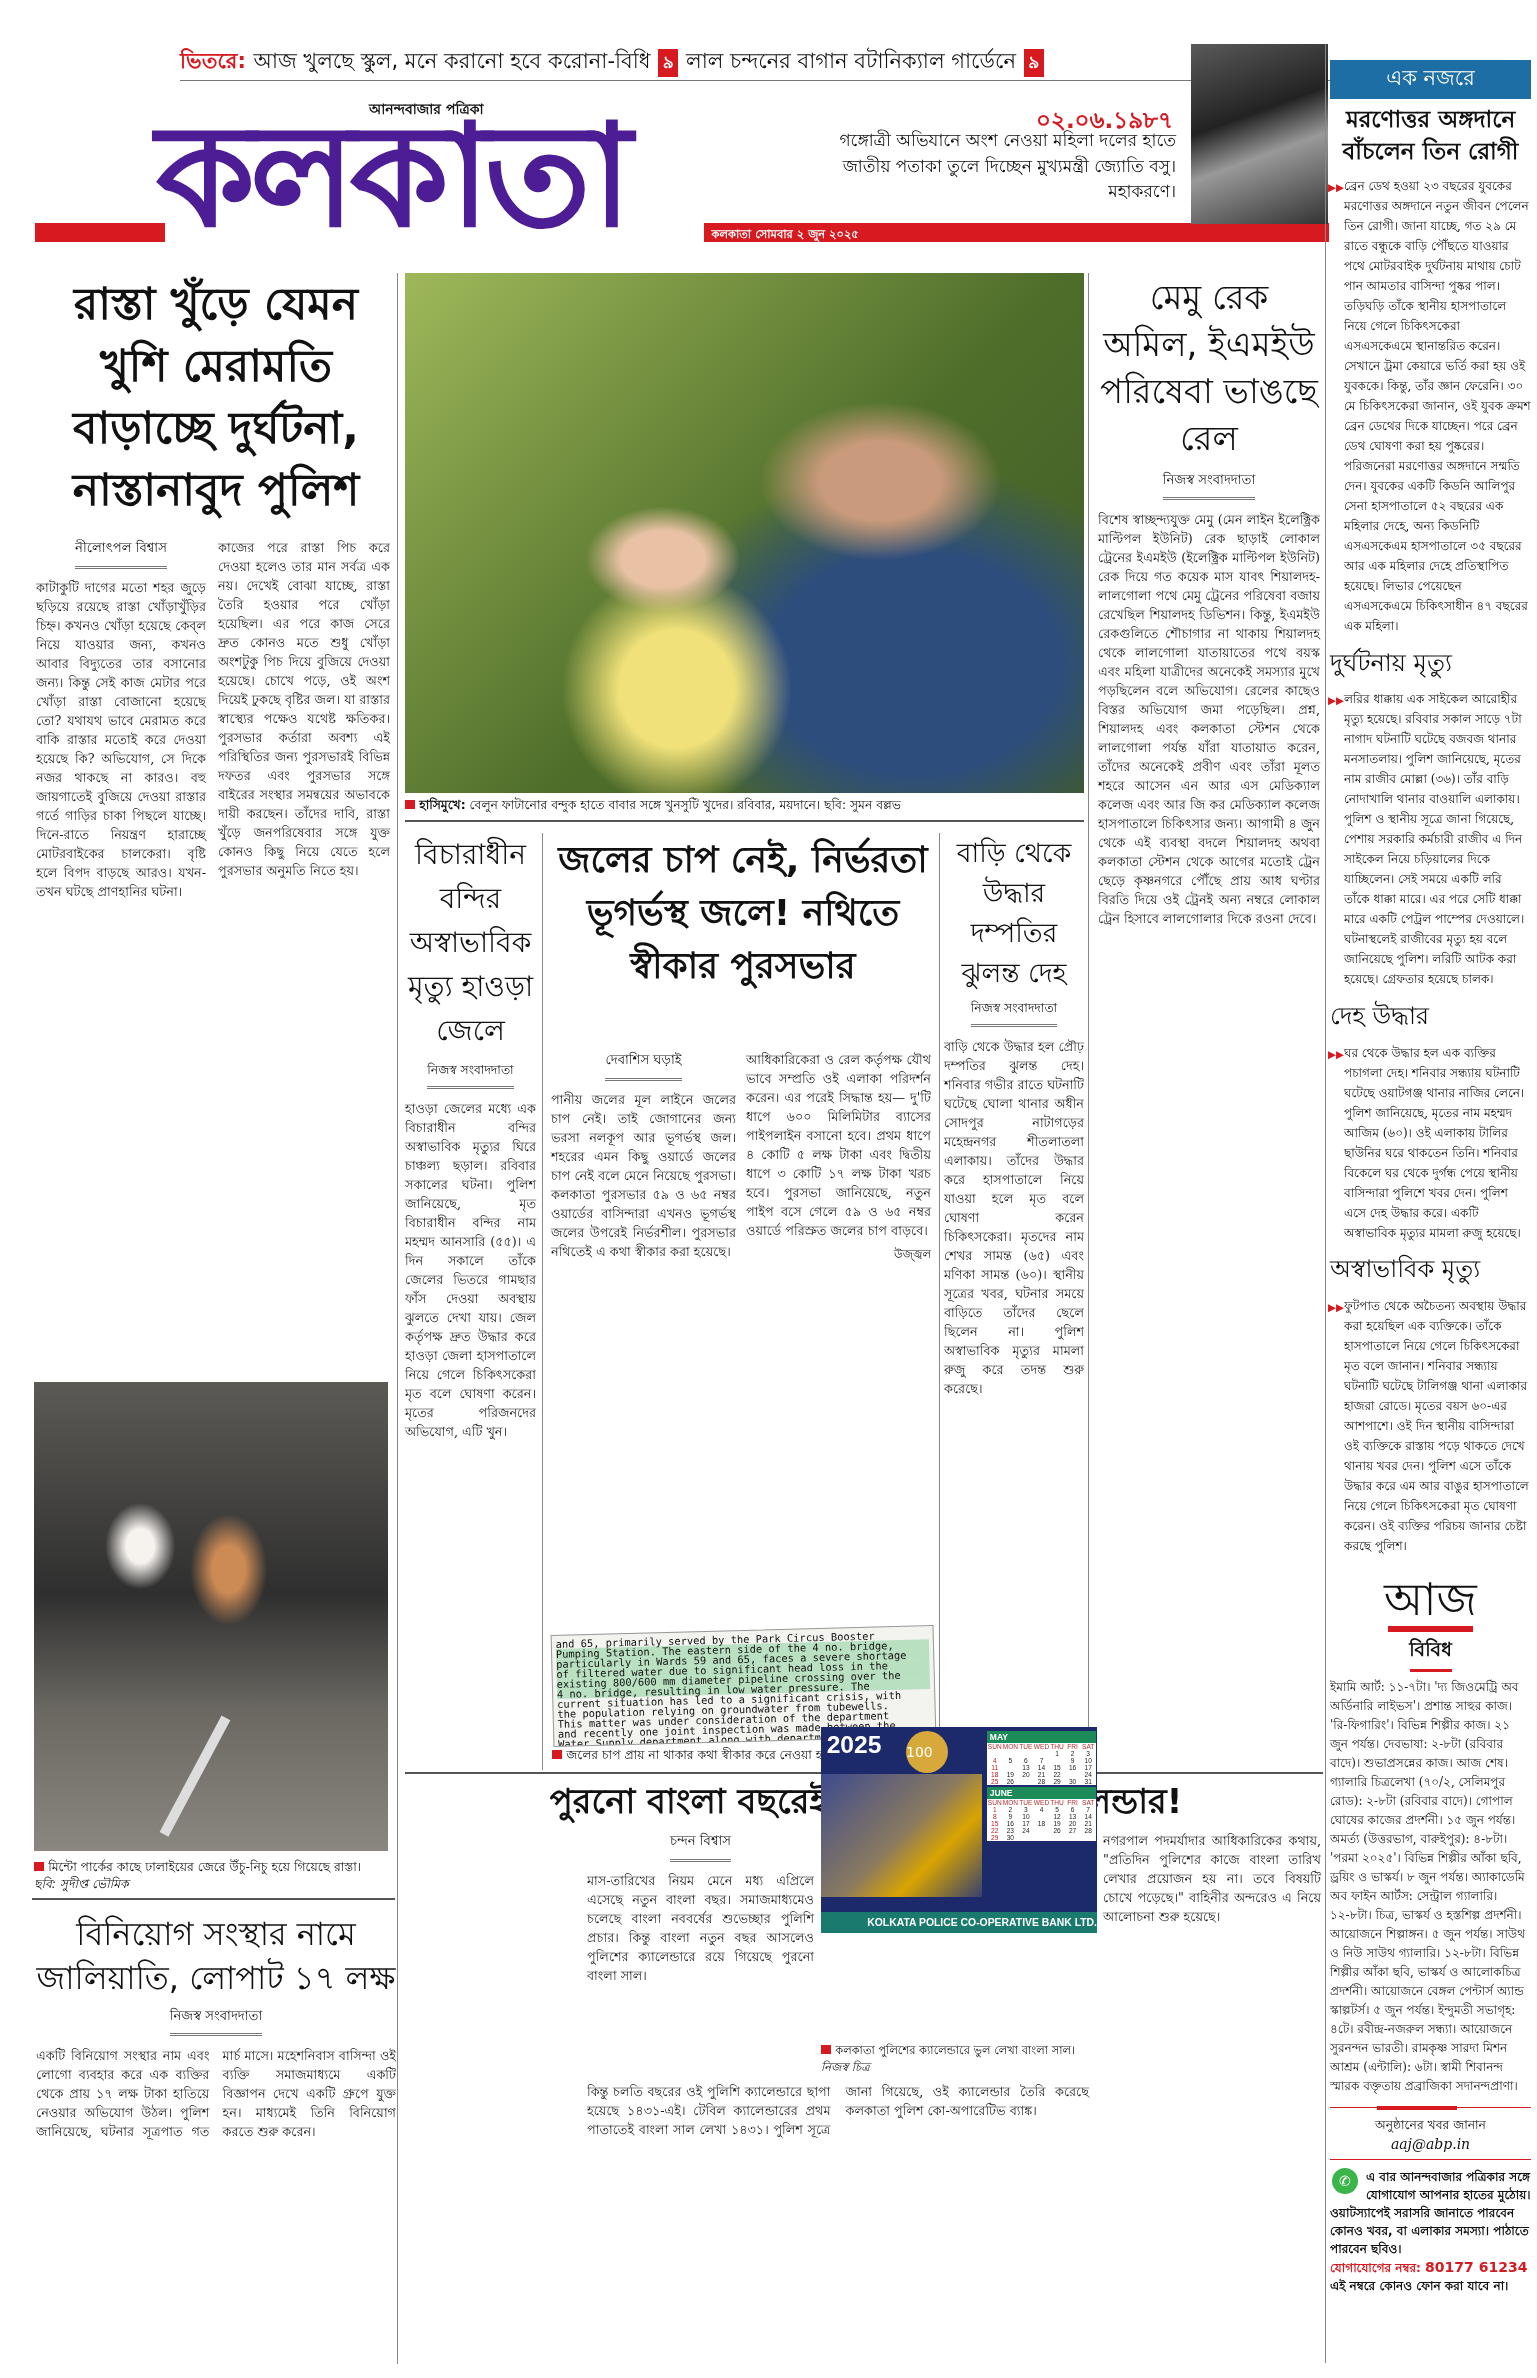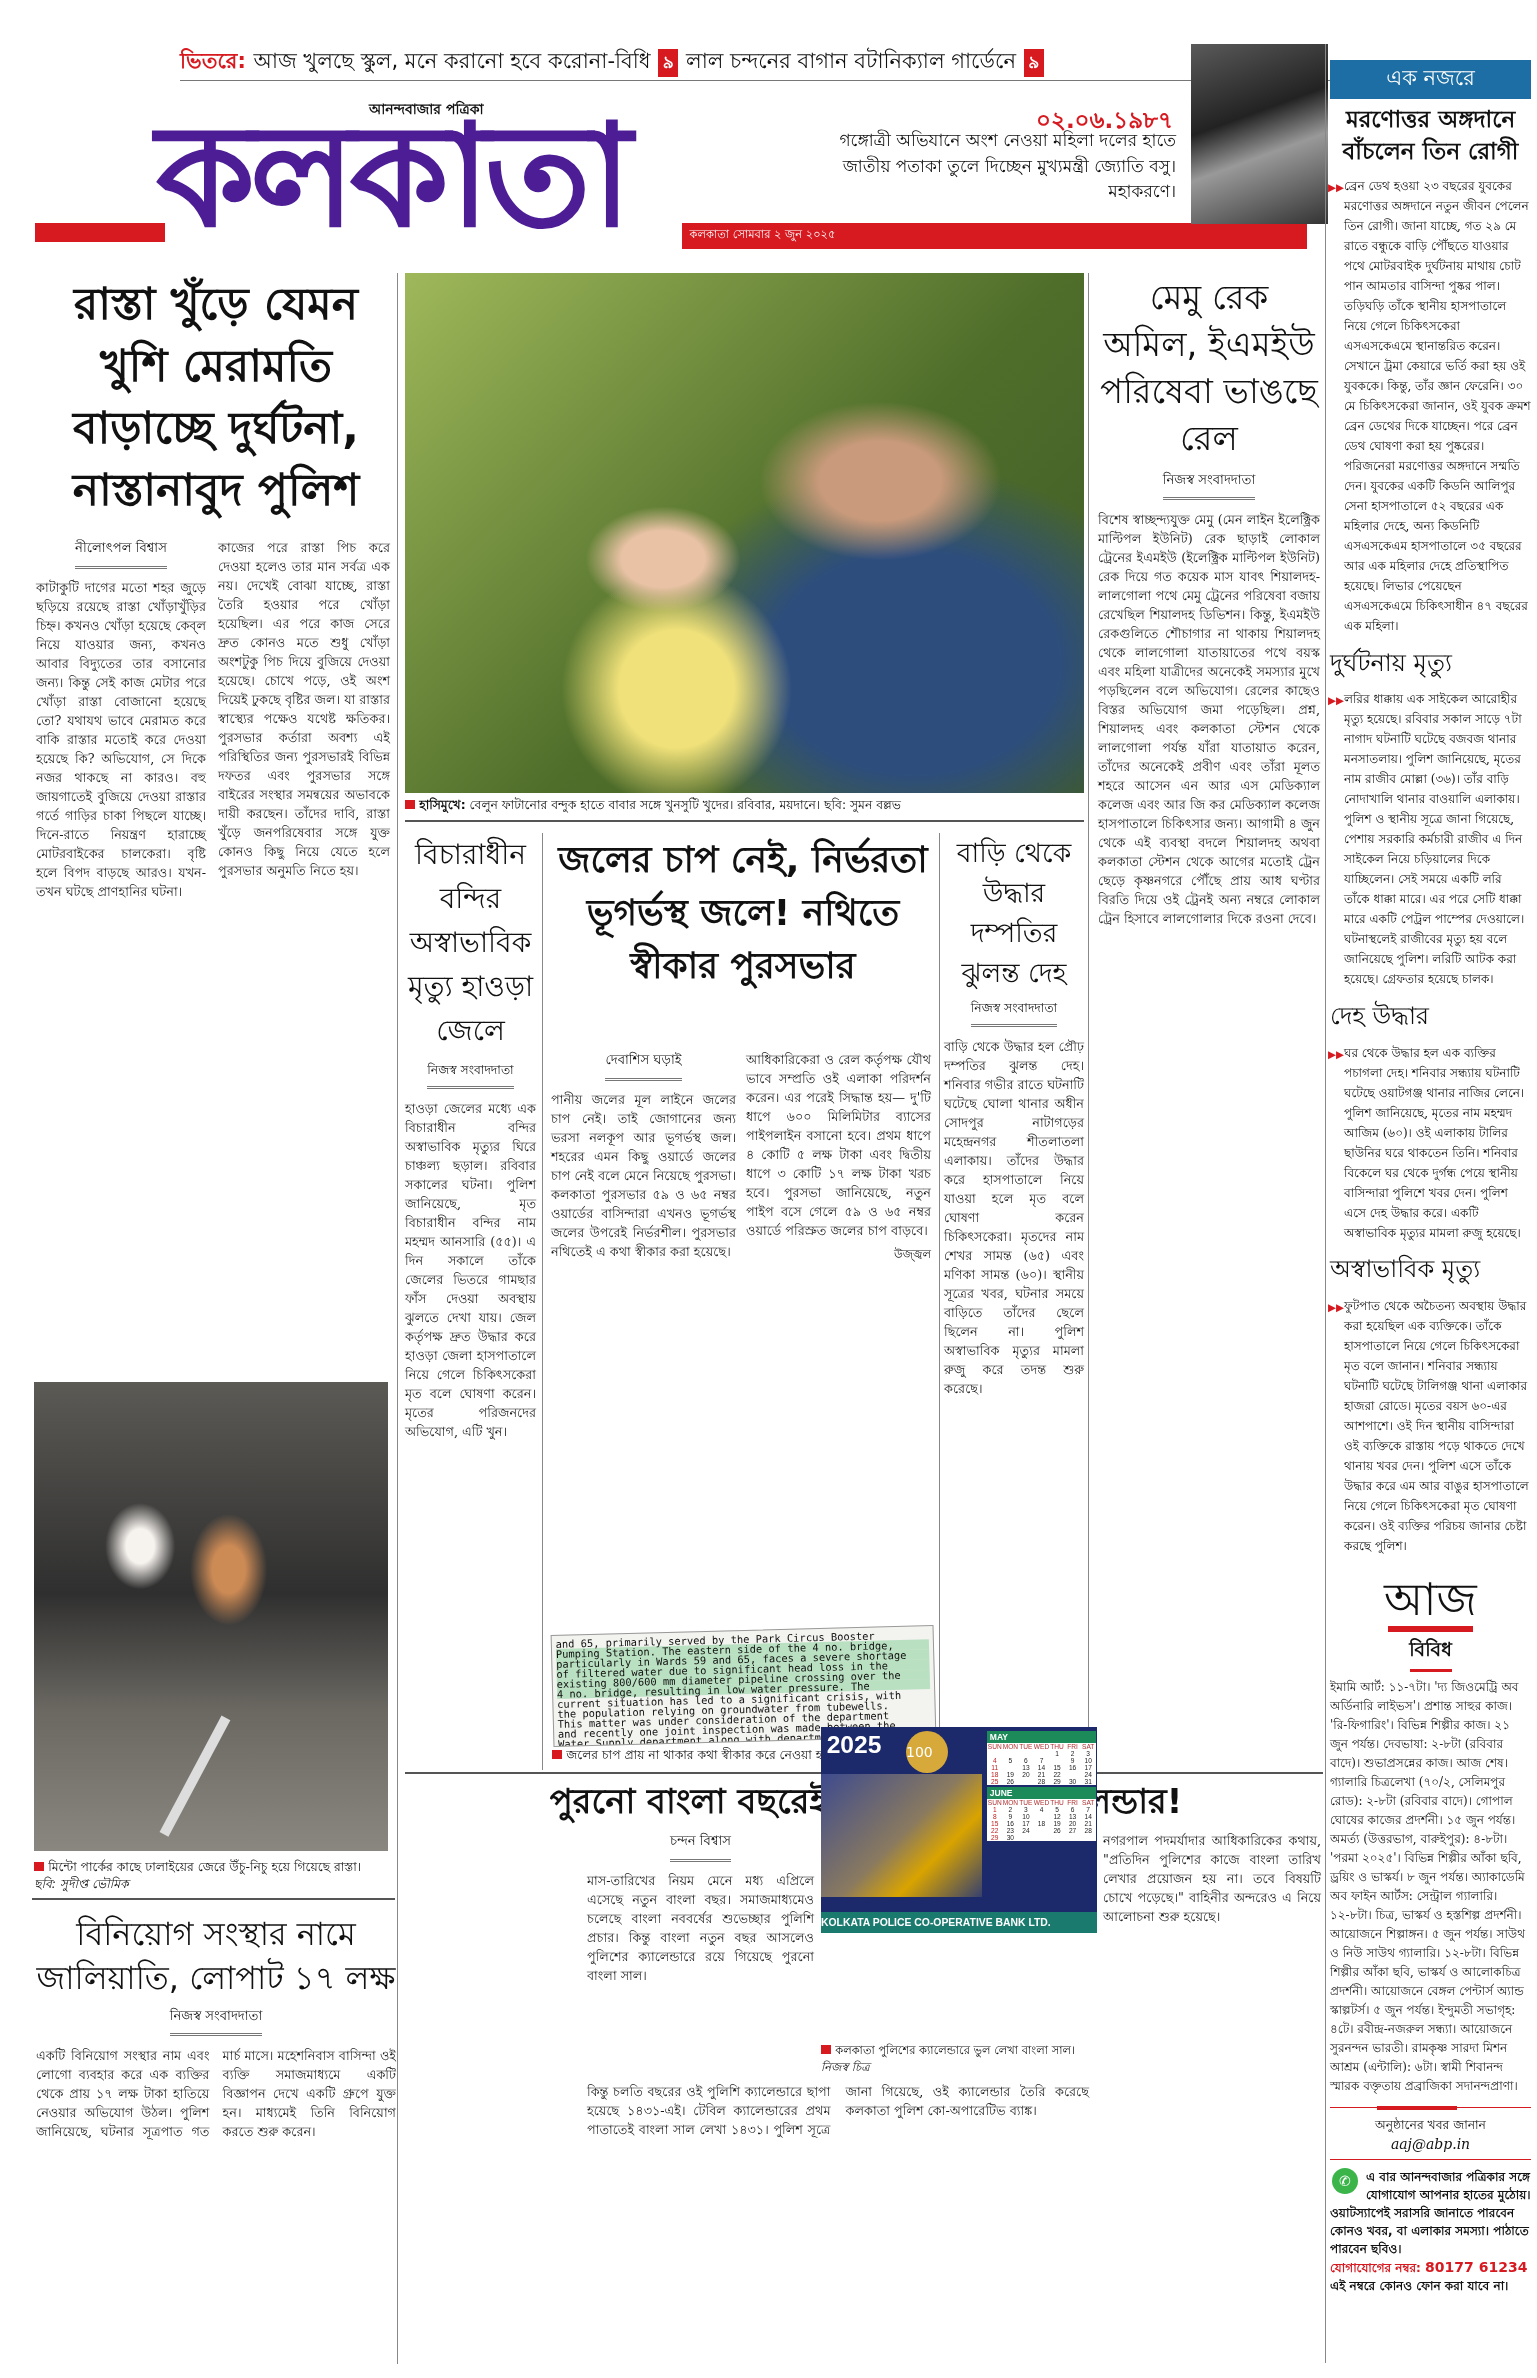--- a/index.html
+++ b/index.html
@@ -14,21 +14,21 @@
   .hl{font-family:"DejaVu Sans",sans-serif;font-weight:bold;text-align:center;color:#111}
   .photo{position:absolute;overflow:hidden}
   .caption{font-family:"DejaVu Sans",sans-serif;font-size:12.3px;line-height:17px}
   .caption .sq{display:inline-block;width:9.5px;height:9.5px;background:#d71920;margin-right:4.7px}
   
   #inside-strip{left:180px;top:45px;width:1159px;height:36px;display:flex;align-items:center;gap:7.6px;font-size:21px;border-bottom:1.9px solid #777;font-family:"DejaVu Sans",sans-serif}
   .pg{background:#d71920;color:#fff;font-weight:bold;padding:0 4.7px;font-size:17px}
   #masthead-logo{left:156px;top:95px;font-size:142px;font-weight:bold;color:#4c1d95;letter-spacing:-5.7px;font-family:"DejaVu Sans",sans-serif;line-height:161px}
   #abp-small{left:369px;top:98px;font-size:14px;font-weight:bold}
   #date-bar-left{left:35px;top:223px;width:130px;height:19px;background:#d71920}
-  #date-bar{left:682px;top:223px;width:625px;height:26px;background:#d71920;color:#fff;font-size:11.4px;font-weight:normal;padding:2.8px 7.6px}
+  #date-bar{left:704px;top:223px;width:625px;height:19px;background:#d71920;color:#fff;font-size:11.4px;font-weight:bold;padding:2.8px 7.6px}
   #flashback-date{left:1022px;top:102px;width:151px;text-align:right;font-size:23px;font-weight:bold;color:#d71920}
   #flashback-text{left:814px;top:128px;width:362px;text-align:right;font-size:17px;line-height:25.6px}
   #flashback-photo{left:1191px;top:44px;width:137px;height:180px;background:linear-gradient(160deg,#5a5a5a,#222 40%,#999 60%,#333);}
   
   #rcol{left:1330px;top:60px;width:201px}
   .rc-tag{background:#1c6ea4;color:#fff;text-align:center;font-size:21px;padding:1.9px 0}
   .rc-hl{font-size:23px;font-weight:bold;line-height:32px;margin:3.8px 0 9.5px;text-align:center}
   .rc-sub{font-size:24px;font-weight:normal;margin:7.6px 0 5.7px}
   .rc-text{font-family:"DejaVu Serif",serif;font-size:12px;line-height:20px;padding-left:14px;position:relative}
   .rc-text .arrow{position:absolute;left:-1.9px;top:0.9px;color:#d71920;font-size:10.4px}
@@ -242,21 +242,21 @@
           <div style="color: rgb(192, 32, 32);">29</div>
           <div>30</div>
           <div></div>
           <div></div>
           <div></div>
           <div></div>
           <div></div>
         </div>
       </div>
     </div>
-  <div style="position:absolute;left:0;bottom:0;width:100%;height:21px;background:#1a7a6e;color:#fff;font-size:10.4px;font-weight:bold;text-align:left;line-height:21px;font-family:'Liberation Sans',sans-serif">KOLKATA POLICE CO-OPERATIVE BANK LTD.</div>
+  <div style="position:absolute;left:0;bottom:0;width:100%;height:21px;background:#1a7a6e;color:#fff;font-size:10.4px;font-weight:bold;text-align:right;line-height:21px;font-family:'Liberation Sans',sans-serif">KOLKATA POLICE CO-OPERATIVE BANK LTD.</div>
 </div>
 <div class="abs caption" style="left:821px;top:2042px;width:276px;font-size:11.4px">
   <span class="sq"></span><span>কলকাতা পুলিশের ক্যালেন্ডারে ভুল লেখা বাংলা সাল।</span> <i>নিজস্ব চিত্র</i>
 </div>
 
 <div class="vrule" style="left:1325px;top:44px;height:2319px"></div>
 <div id="rcol" class="abs">
   <div class="rc-tag">এক নজরে</div>
   <div class="rc-hl">মরণোত্তর অঙ্গদানে বাঁচলেন তিন রোগী</div>
   <div class="rc-text"><span class="arrow">▶▶</span><span>ব্রেন ডেথ হওয়া ২৩ বছরের যুবকের মরণোত্তর অঙ্গদানে নতুন জীবন পেলেন তিন রোগী। জানা যাচ্ছে, গত ২৯ মে রাতে বন্ধুকে বাড়ি পৌঁছতে যাওয়ার পথে মোটরবাইক দুর্ঘটনায় মাথায় চোট পান আমতার বাসিন্দা পুষ্কর পাল। তড়িঘড়ি তাঁকে স্থানীয় হাসপাতালে নিয়ে গেলে চিকিৎসকেরা এসএসকেএমে স্থানান্তরিত করেন। সেখানে ট্রমা কেয়ারে ভর্তি করা হয় ওই যুবককে। কিন্তু, তাঁর জ্ঞান ফেরেনি। ৩০ মে চিকিৎসকেরা জানান, ওই যুবক ক্রমশ ব্রেন ডেথের দিকে যাচ্ছেন। পরে ব্রেন ডেথ ঘোষণা করা হয় পুষ্করের। পরিজনেরা মরণোত্তর অঙ্গদানে সম্মতি দেন। যুবকের একটি কিডনি আলিপুর সেনা হাসপাতালে ৫২ বছরের এক মহিলার দেহে, অন্য কিডনিটি এসএসকেএম হাসপাতালে ৩৫ বছরের আর এক মহিলার দেহে প্রতিস্থাপিত হয়েছে। লিভার পেয়েছেন এসএসকেএমে চিকিৎসাধীন ৪৭ বছরের এক মহিলা।</span></div>

